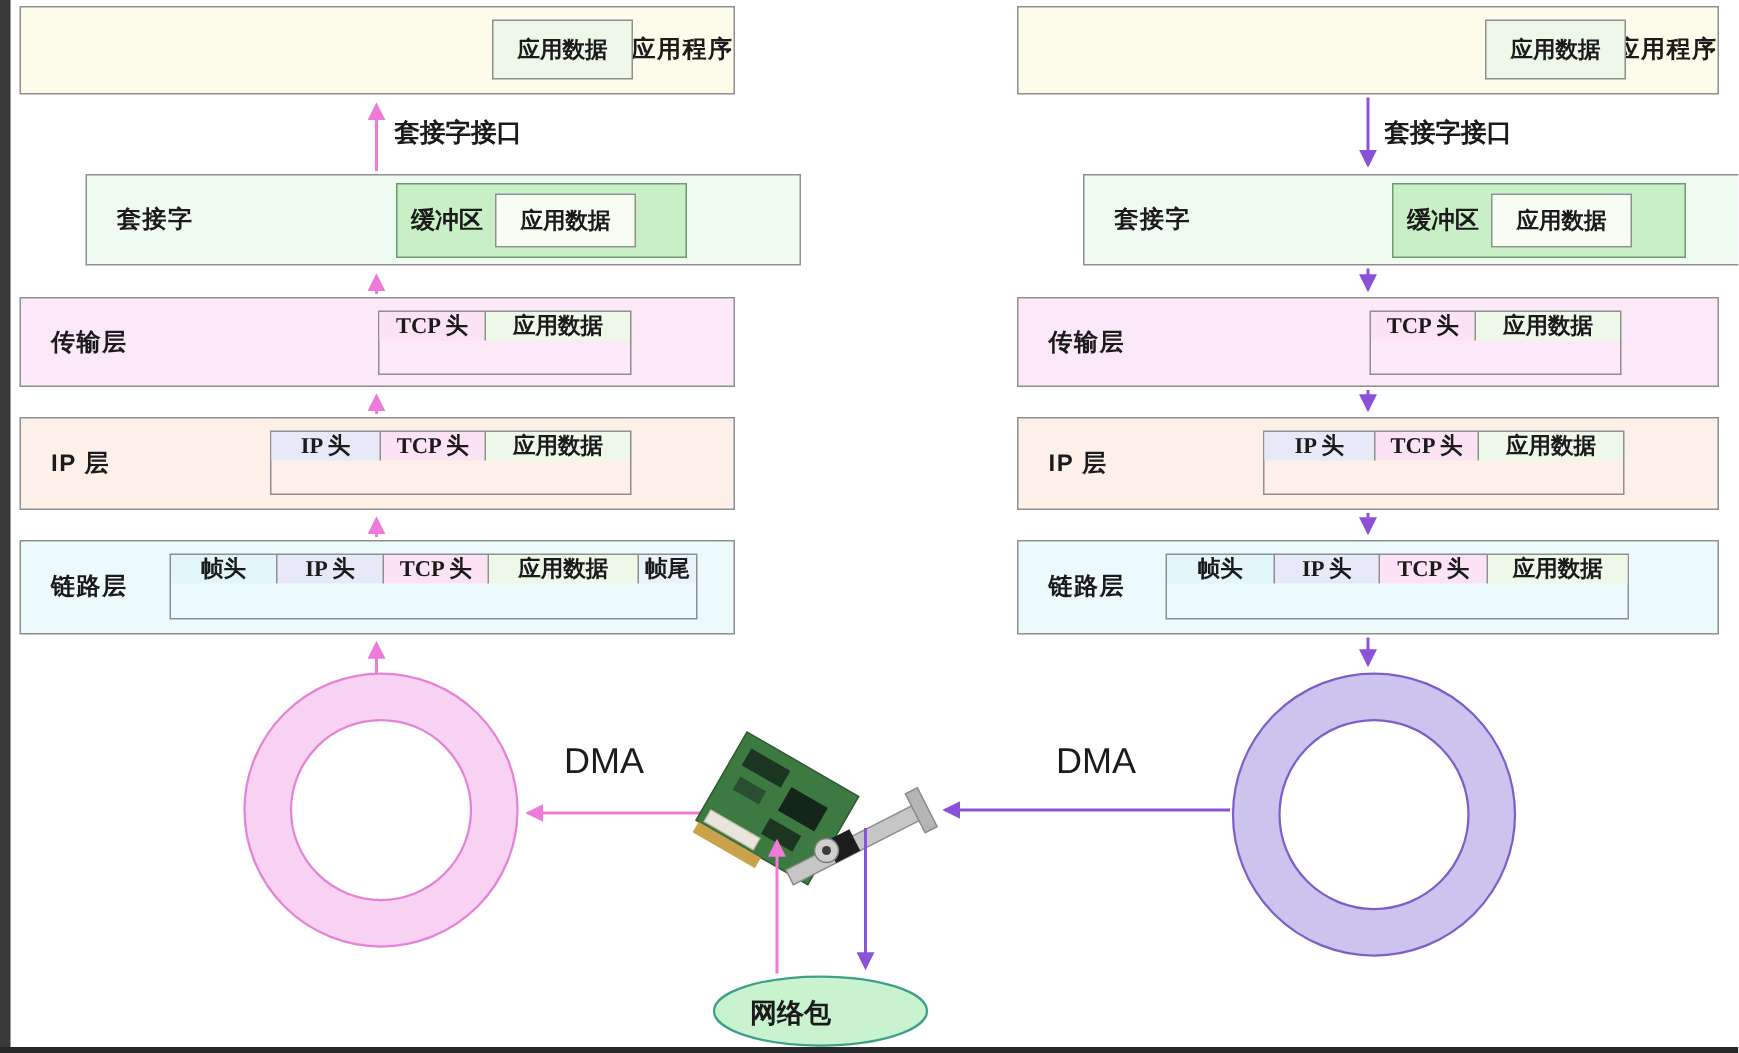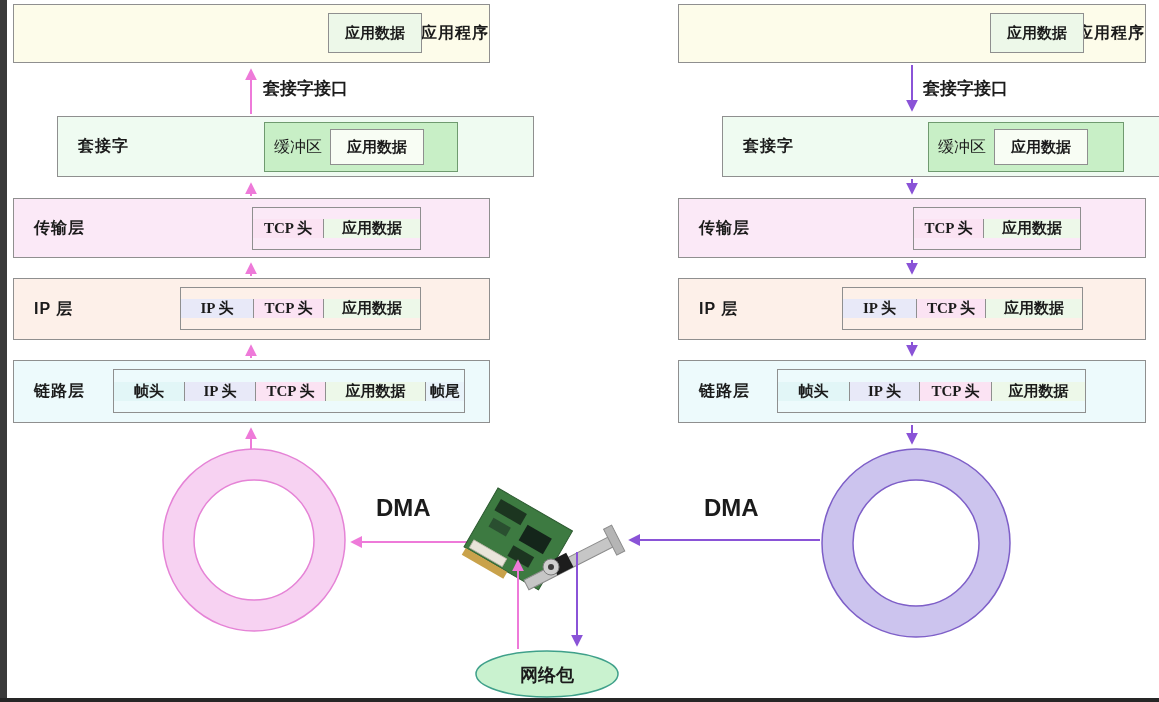--- a/index.html
+++ b/index.html
@@ -28,36 +28,36 @@
   }
   .cell.cgreen   {background:var(--cell-green,#edf8e9);}
   .cell.cpink    {background:var(--cell-pink,#fbe3f3);}
   .cell.clavender{background:var(--cell-lavender,#e8e9f8);font-family:Liberation Serif, serif;}
   .cell.ccyan    {background:var(--cell-cyan,#e2f6f7);}
   .cell.cblue    {background:var(--cell-blue,#e9f3fa);}
   .cell.cwhite   {background:var(--buffer-inner-fill,#f8fdf4);}
 
   .packet{
     position:absolute;box-sizing:border-box;border:1px solid var(--border-gray,#8f8f8f);
-    display:flex;align-items:center;
+    display:flex;align-items:flex-start;
   }
   .packet .cell{position:static;border:none;border-left:1px solid var(--border-gray,#8f8f8f);height:auto;}
   .packet .cell:first-child{border-left:none;}
   .packet .fill{flex:1;}
 
   .buffer{
     position:absolute;box-sizing:border-box;background:var(--buffer-fill,#c8efc6);
     border:1px solid #6f9a6f;display:flex;align-items:center;
   }
-  .buffer-label{font-weight:normal;font-size:16px;padding:0 8px 0 9px;}
+  .buffer-label{font-weight:bold;font-size:16px;padding:0 8px 0 9px;}
   .buffer .cell{position:static;}
 
   .float-label{position:absolute;white-space:nowrap;}
   .socket-if{font-weight:bold;font-size:17px;}
-  .dma{font-size:24px;font-weight:700;}
+  .dma{font-size:24px;font-weight:400;}
   .netpkt{font-weight:bold;font-size:18px;text-align:center;}
 
   svg.overlay{position:absolute;left:0;top:0;pointer-events:none;}
   .arrow-pink{stroke:var(--pink-arrow,#ee7ad9);stroke-width:2;fill:none;}
   .arrow-purple{stroke:var(--purple-arrow,#8a53d7);stroke-width:2;fill:none;}
   .head-pink{fill:var(--pink-arrow,#ee7ad9);}
   .head-purple{fill:var(--purple-arrow,#8a53d7);}
   .ring-pink{fill:var(--ring-pink-fill,#f8d8f5);stroke:var(--ring-pink-stroke,#e583d6);stroke-width:1.5;}
   .ring-pink-hole{fill:#ffffff;stroke:var(--ring-pink-stroke,#e583d6);stroke-width:1.5;}
   .ring-purple{fill:var(--ring-purple-fill,#ccc4ee);stroke:var(--ring-purple-stroke,#7e5fc8);stroke-width:1.5;}
@@ -205,17 +205,17 @@
     <ellipse class="net-ellipse" cx="547" cy="674" rx="71" ry="23"></ellipse>
 
     <line class="arrow-pink" x1="518" y1="649" x2="518" y2="561" marker-end="url(#mh-pink)"></line>
     <line class="arrow-purple" x1="577" y1="552" x2="577" y2="645" marker-end="url(#mh-purple)"></line>
   </svg>
 
   <div class="float-label socket-if" style="left:263px;top:77px">套接字接口</div>
   <div class="float-label socket-if" style="left:923px;top:77px">套接字接口</div>
   <div class="float-label dma" style="left:376px;top:494px">DMA</div>
   <div class="float-label dma" style="left:704px;top:494px">DMA</div>
-  <div class="float-label netpkt" style="left:487px;top:663px;width:120px">网络包</div>
+  <div class="float-label netpkt" style="left:467px;top:663px;width:120px">网络包</div>
 
   <div class="edge-left"></div>
   <div class="edge-bottom"></div>
 </div>
 
 </body></html>

